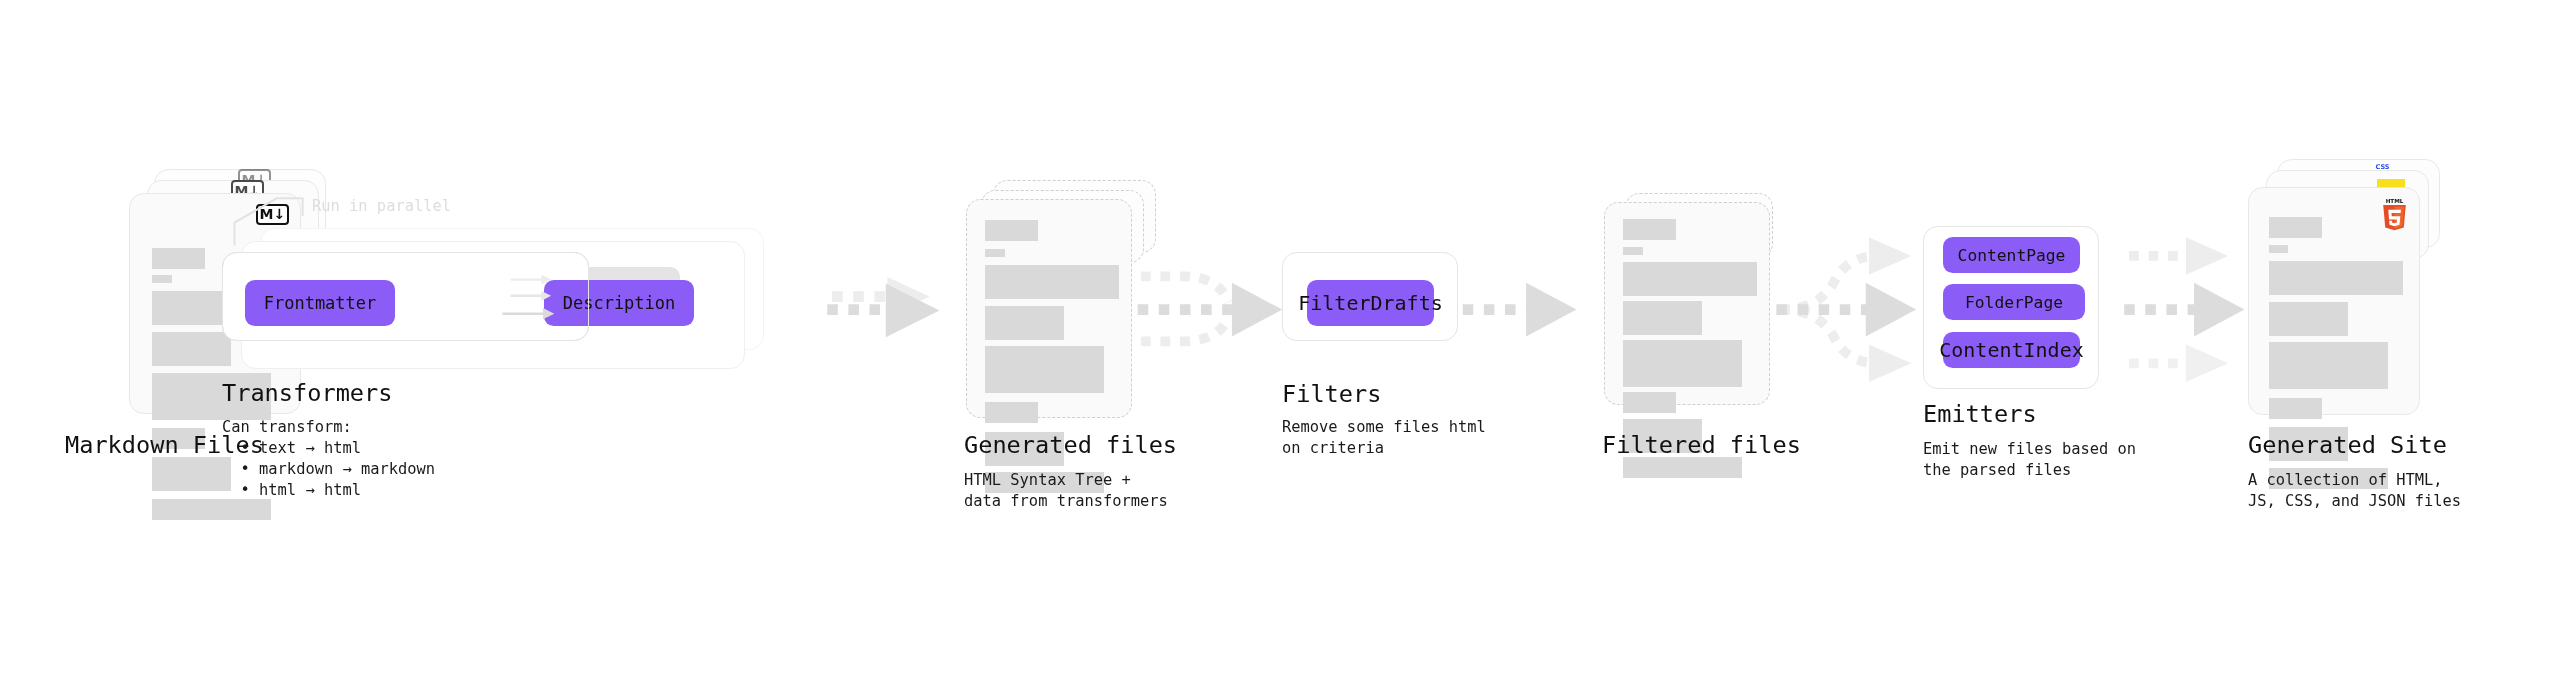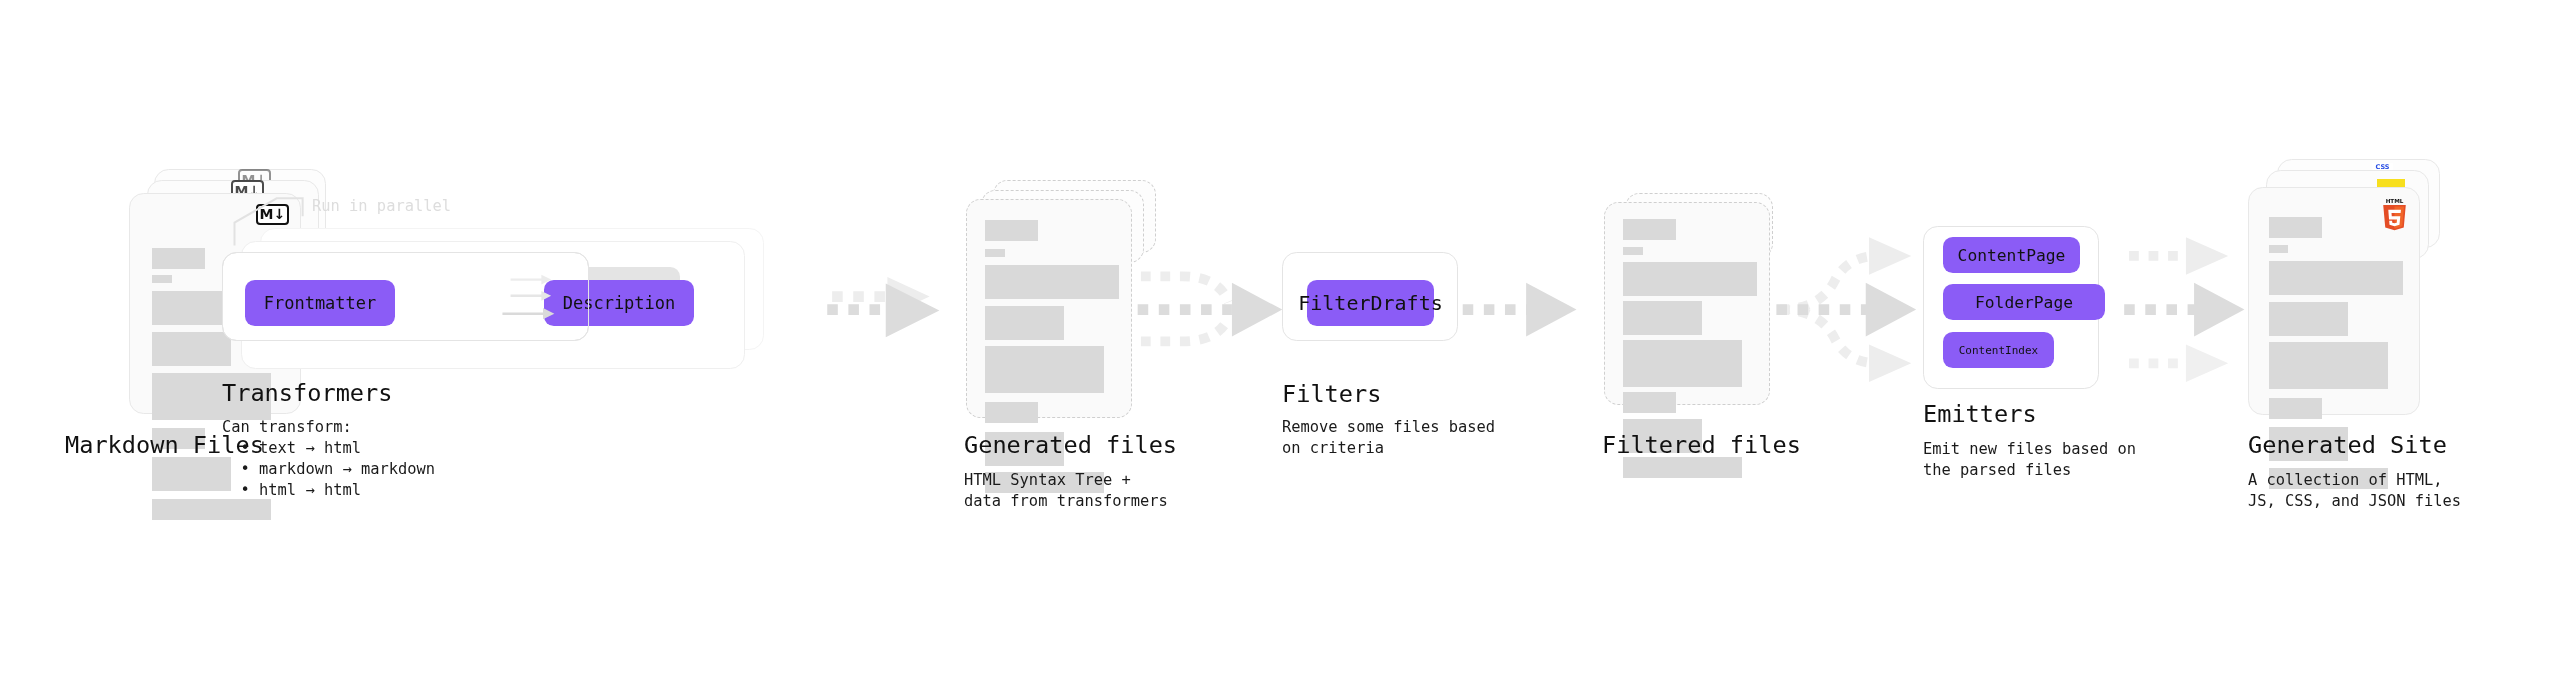--- a/index.html
+++ b/index.html
@@ -239,21 +239,21 @@
 
     <div class="title" style="left:964px; top:431px;">Generated files</div>
     <div class="subtitle" style="left:964px; top:470px;">HTML Syntax Tree +
 data from transformers</div>
   </div>
 
   <div>
     <div class="procbox" style="left:1282px; top:252px; width:176px; height:89px;"></div>
     <div class="chip" style="left:1307px; top:280px; width:127px; height:46px; font-size:20px;">FilterDrafts</div>
     <div class="title" style="left:1282px; top:380px;">Filters</div>
-    <div class="subtitle" style="left:1282px; top:417px;">Remove some files based
+    <div class="subtitle" style="left:1282px; top:417px;">Remove some files html
 on criteria</div>
   </div>
 
   <div>
     <div class="doccard dashed" style="left:1625px; top:193px; width:148px; height:65px; background:#fdfdfd;"></div>
     <div class="doccard dashed" style="left:1604px; top:202px; width:166px; height:203px;">
       <div class="bar" style="left:18px; top:16.3px;  width:53px;"></div>
       <div class="bar tiny" style="left:18px; top:44px;  width:19.5px;"></div>
       <div class="bar mid" style="left:18px; top:59px;  width:134px;"></div>
       <div class="bar mid" style="left:18px; top:98px; width:79px;"></div>
@@ -261,22 +261,22 @@
       <div class="bar" style="left:18px; top:189px; width:53px;"></div>
       <div class="bar mid" style="left:18px; top:216px; width:79px;"></div>
       <div class="bar" style="left:18px; top:254px; width:119px;"></div>
     </div>
     <div class="title" style="left:1602px; top:431px;">Filtered files</div>
   </div>
 
   <div>
     <div class="procbox" style="left:1923px; top:226px; width:176px; height:163px;"></div>
     <div class="chip" style="left:1943px; top:237px; width:137px; height:36px; font-size:16.3px;">ContentPage</div>
-    <div class="chip" style="left:1943px; top:284px; width:162px; height:36px; font-size:16.3px;">FolderPage</div>
-    <div class="chip" style="left:1943px; top:332px; width:111px; height:36px; font-size:11px;">ContentIndex</div>
+    <div class="chip" style="left:1943px; top:284px; width:142px; height:36px; font-size:16.3px;">FolderPage</div>
+    <div class="chip" style="left:1943px; top:332px; width:137px; height:36px; font-size:20px;">ContentIndex</div>
     <div class="title" style="left:1923px; top:400px;">Emitters</div>
     <div class="subtitle" style="left:1923px; top:439px;">Emit new files based on
 the parsed files</div>
   </div>
 
   <div>
 
     <div class="doccard ghost2" style="left:2277px; top:159px; width:163px; height:89px;"></div>
     <div style="position:absolute; left:2372px; top:163px; width:21px; height:11.4px;
                 background:#ffffff; border-bottom:3.3px solid #264de4;

